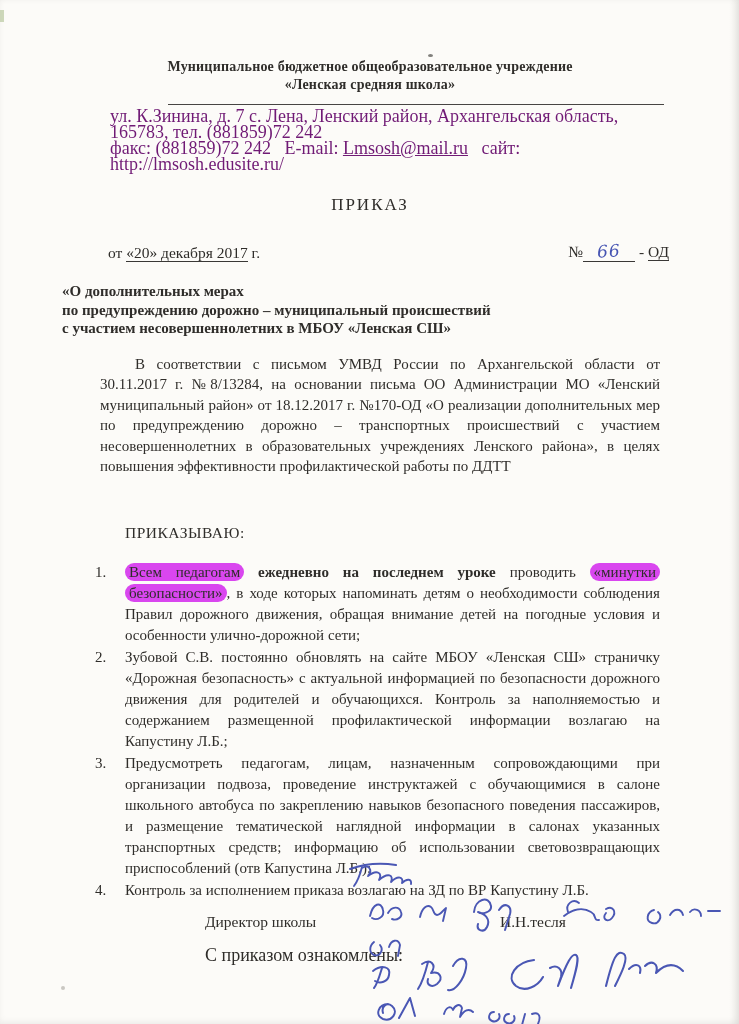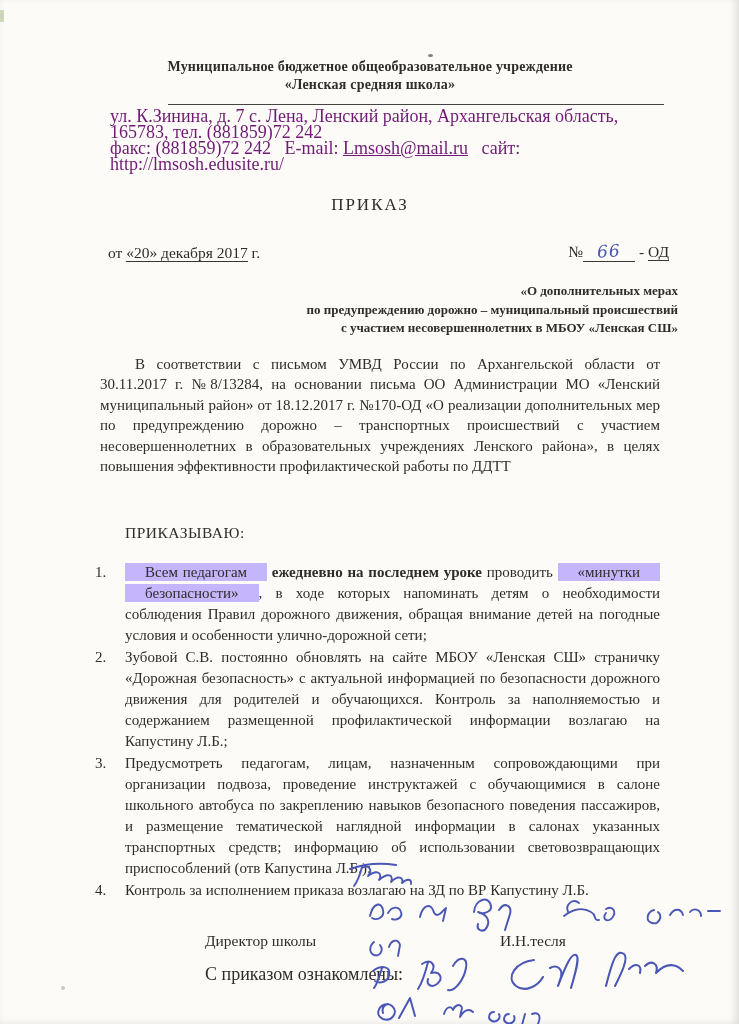--- a/index.html
+++ b/index.html
@@ -25,36 +25,36 @@
   .doc-type { margin-top:23px; margin-left:62px; width:616px; text-align:center;
               font-size:17px; letter-spacing:2px; }
   .date-row { display:flex; justify-content:space-between; align-items:flex-end;
               margin:26px 70px 0 108px; font-size:15.5px; }
   .u { border-bottom:1.3px solid #3a3836; padding-bottom:0; }
   .num-blank { display:inline-block; min-width:52px; text-align:center;
                border-bottom:1.3px solid #3a3836; position:relative; }
   .hand-num { font-family:"DejaVu Serif", serif; font-style:italic; font-size:17px;
               color:#4553b2; display:inline-block; transform:rotate(-4deg); letter-spacing:1px; }
   
-  .title-block { margin-top:20px; margin-left:62px; width:616px; text-align:right;
-                 font-weight:bold; font-size:13px; line-height:18.5px; }
+  .title-block { margin-top:20px; margin-left:62px; width:616px; text-align:left;
+                 font-weight:bold; font-size:15px; line-height:18.5px; }
   
   .intro { margin:16px 79px 0 100px; width:560px; text-align:justify;
            text-indent:35px; font-size:15px; line-height:20.6px; }
   .order-word { margin-top:47px; margin-left:125px; font-size:15.5px; letter-spacing:.5px; }
   
   .list { margin:20px 79px 0 95px; width:565px; font-size:15px; line-height:21px; }
   .li { display:flex; margin-bottom:1px; }
   .li-num { width:30px; flex:0 0 30px; }
   .li-body { flex:1; text-align:justify; }
   .li-body.last { text-align:left; }
-  .hl { background:#c4b5fd; box-decoration-break:clone; -webkit-box-decoration-break:clone; padding:1px 20px; }
+  .hl { background:#d946ef; box-decoration-break:clone; -webkit-box-decoration-break:clone; padding:1px 4px;border-radius:9px; }
   .bu { font-weight:bold; }
   
-  .sig-row { margin-top:31px; margin-left:205px; font-size:15.5px; display:flex; align-items:flex-end; }
+  .sig-row { margin-top:12px; margin-left:205px; font-size:15.5px; display:flex; align-items:flex-end; }
   .sig-role { width:140px; }
   .sig-gap { width:95px; position:relative; }
   .sig-name { margin-left:60px; }
   .ack-row { margin-top:14px; margin-left:205px; font-size:18px; }
   .director-sig { position:absolute; left:346px; top:860px; }
   .ack-sigs { position:absolute; left:362px; top:892px; }
   svg.ink path { fill:none; stroke:#4a57b4; stroke-linecap:round; stroke-linejoin:round; }
   
   .speck-top { position:absolute; left:428px; top:54px; width:5px; height:3px;
                background:#6b6a66; border-radius:50%; opacity:.85; }

